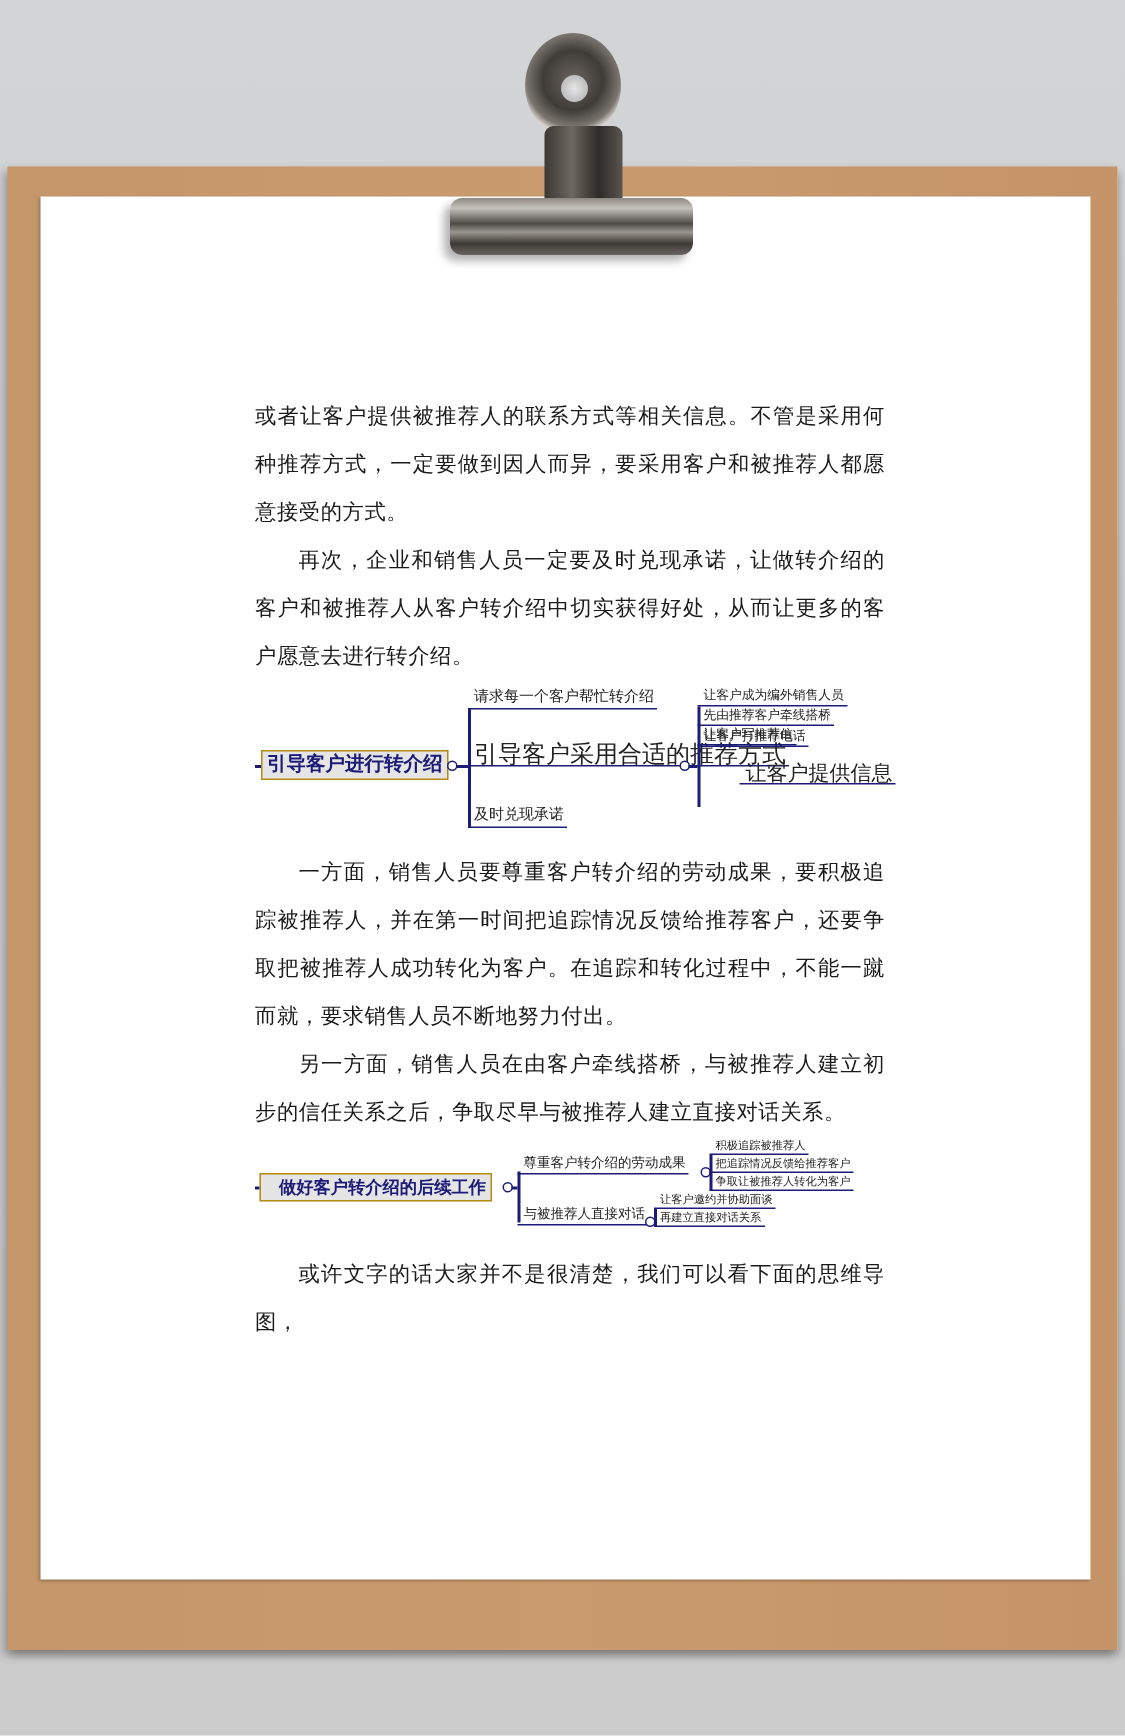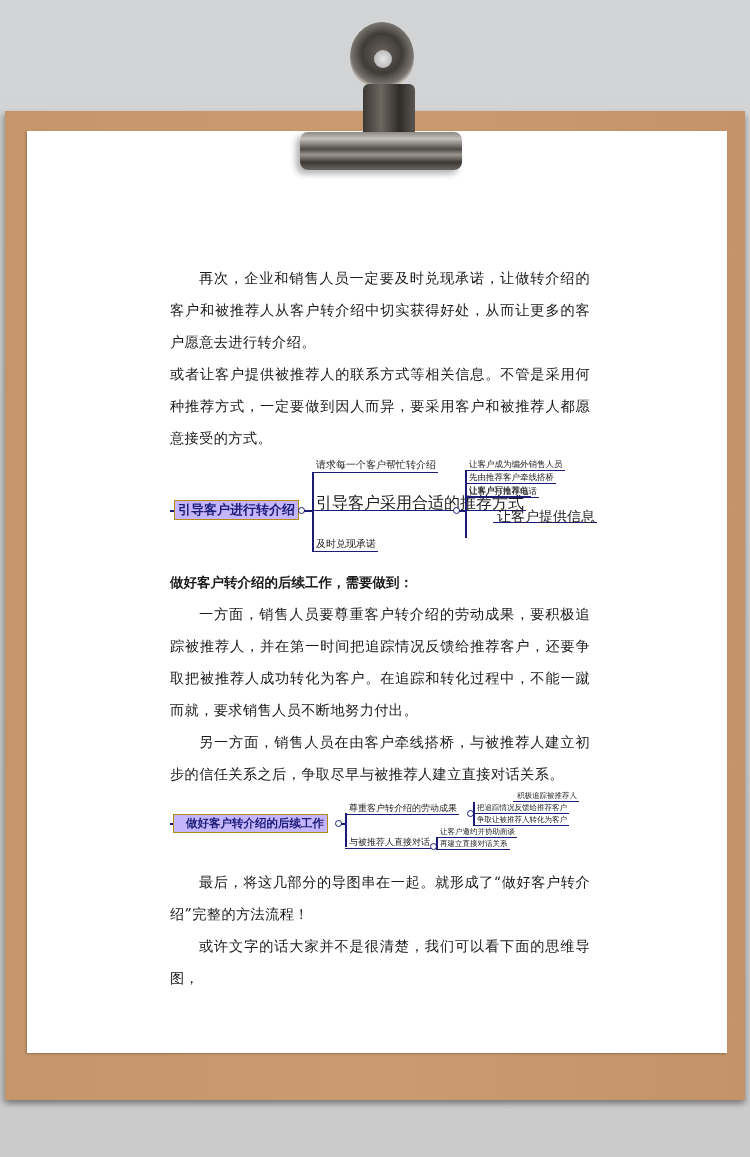--- a/index.html
+++ b/index.html
@@ -42,21 +42,21 @@
     position:absolute; left:170px; top:262px; width:420px;
     font-size:14.2px; color:#1a1a1a;
   }
   .p { line-height:32px; margin:0; text-align:justify; letter-spacing:0.4px; }
   .indent { text-indent:29px; }
   .heading { font-weight:bold; line-height:32px; margin:0; font-family:"DejaVu Sans", sans-serif; font-size:13.5px; }
   .mm { position:relative; margin:4px 0 4px 0; }
   .mm1 { height:104px; }
   .mm2 { height:68px; }
   .node-root {
-    position:absolute; background:#c4b5fd; color:#1c1c78; font-weight:bold;
+    position:absolute; background:#e5e5e5; color:#1c1c78; font-weight:bold;
     font-family:"DejaVu Sans", sans-serif; border:1px solid #b48a10;
     padding:0 3px; white-space:nowrap;
   }
   .lbl {
     position:absolute; white-space:nowrap; color:#222;
     font-family:"DejaVu Sans", sans-serif; border-bottom:1.5px solid #1c1c78;
     padding:0 2px 0 4px; line-height:14px;
   }
   .vline { position:absolute; width:1.5px; background:#1c1c78; }
   .hline { position:absolute; height:1.5px; background:#1c1c78; }
@@ -69,60 +69,58 @@
 <div class="paper"></div>
 
 <div class="clip">
   <div class="clip-ring"></div>
   <div class="clip-hole"></div>
   <div class="clip-neck"></div>
   <div class="clip-base"></div>
 </div>
 
 <div class="content">
+  <p class="p">或者让客户提供被推荐人的联系方式等相关信息。不管是采用何种推荐方式，一定要做到因人而异，要采用客户和被推荐人都愿意接受的方式。</p>
   <p class="p indent">再次，企业和销售人员一定要及时兑现承诺，让做转介绍的客户和被推荐人从客户转介绍中切实获得好处，从而让更多的客户愿意去进行转介绍。</p>
-  <p class="p">或者让客户提供被推荐人的联系方式等相关信息。不管是采用何种推荐方式，一定要做到因人而异，要采用客户和被推荐人都愿意接受的方式。</p>
 
   <div class="mm mm1">
     <div class="hline" style="left:0;top:52px;width:5px;"></div>
     <div class="node-root" style="left:4px;top:42px;font-size:13px;line-height:18px;">引导客户进行转介绍</div>
     <div class="dot" style="left:128px;top:49px;"></div>
     <div class="hline" style="left:134px;top:52px;width:8px;"></div>
     <div class="vline" style="left:142px;top:14px;height:80px;"></div>
     <div class="lbl" style="left:142px;top:0;font-size:10px;text-align:center;">请求每一个客户帮忙转介绍</div>
     <div class="lbl" style="left:142px;top:38px;font-size:16px;">引导客户采用合适的推荐方式</div>
     <div class="lbl" style="left:142px;top:79px;font-size:10px;">及时兑现承诺</div>
     <div class="dot" style="left:283px;top:49px;"></div>
     <div class="hline" style="left:289px;top:52px;width:6px;"></div>
     <div class="vline" style="left:295px;top:13px;height:67px;"></div>
     <div class="lbl" style="left:295px;top:0;font-size:8.5px;line-height:12px;">让客户成为编外销售人员</div>
     <div class="lbl" style="left:295px;top:13px;font-size:8.5px;line-height:12px;">先由推荐客户牵线搭桥</div>
     <div class="lbl" style="left:295px;top:26px;font-size:8.5px;line-height:12px;">让客户写推荐信</div>
     <div class="lbl" style="left:295px;top:27px;font-size:8.5px;line-height:12px;">让客户打推荐电话</div>
     <div class="lbl" style="left:295px;top:52px;font-size:14px;line-height:12px;margin-left:28px;">让客户提供信息</div>
   </div>
 
-  <p class="heading">做好客户转介绍的后续工作，需要做到：</p>
   <p class="p indent">一方面，销售人员要尊重客户转介绍的劳动成果，要积极追踪被推荐人，并在第一时间把追踪情况反馈给推荐客户，还要争取把被推荐人成功转化为客户。在追踪和转化过程中，不能一蹴而就，要求销售人员不断地努力付出。</p>
   <p class="p indent">另一方面，销售人员在由客户牵线搭桥，与被推荐人建立初步的信任关系之后，争取尽早与被推荐人建立直接对话关系。</p>
 
   <div class="mm mm2">
     <div class="hline" style="left:0;top:29px;width:5px;"></div>
     <div class="node-root" style="left:3px;top:20px;font-size:11.5px;line-height:17px;padding-left:12px;">做好客户转介绍的后续工作</div>
     <div class="dot" style="left:165px;top:26px;"></div>
     <div class="hline" style="left:171px;top:29px;width:4px;"></div>
     <div class="vline" style="left:175px;top:19px;height:34px;"></div>
     <div class="lbl" style="left:175px;top:8px;font-size:9px;line-height:12px;">尊重客户转介绍的劳动成果</div>
     <div class="lbl" style="left:175px;top:42px;font-size:9px;line-height:12px;">与被推荐人直接对话</div>
     <div class="dot" style="left:297px;top:16px;"></div>
     <div class="vline" style="left:303px;top:8px;height:24px;"></div>
-    <div class="lbl" style="left:303px;top:-4px;font-size:7.5px;line-height:11px;margin-left:40px;">积极追踪被推荐人</div>
+    <div class="lbl" style="left:303px;top:-4px;font-size:7.5px;line-height:11px;">积极追踪被推荐人</div>
     <div class="lbl" style="left:303px;top:8px;font-size:7.5px;line-height:11px;">把追踪情况反馈给推荐客户</div>
     <div class="lbl" style="left:303px;top:20px;font-size:7.5px;line-height:11px;">争取让被推荐人转化为客户</div>
     <div class="dot" style="left:260px;top:49px;"></div>
     <div class="vline" style="left:266px;top:44px;height:12px;"></div>
     <div class="lbl" style="left:266px;top:32px;font-size:7.5px;line-height:11px;">让客户邀约并协助面谈</div>
     <div class="lbl" style="left:266px;top:44px;font-size:7.5px;line-height:11px;">再建立直接对话关系</div>
   </div>
 
-  <p class="p indent">最后，将这几部分的导图串在一起。就形成了“做好客户转介绍”完整的方法流程！</p>
   <p class="p indent">或许文字的话大家并不是很清楚，我们可以看下面的思维导图，</p>
 </div>
 
 </body></html>

